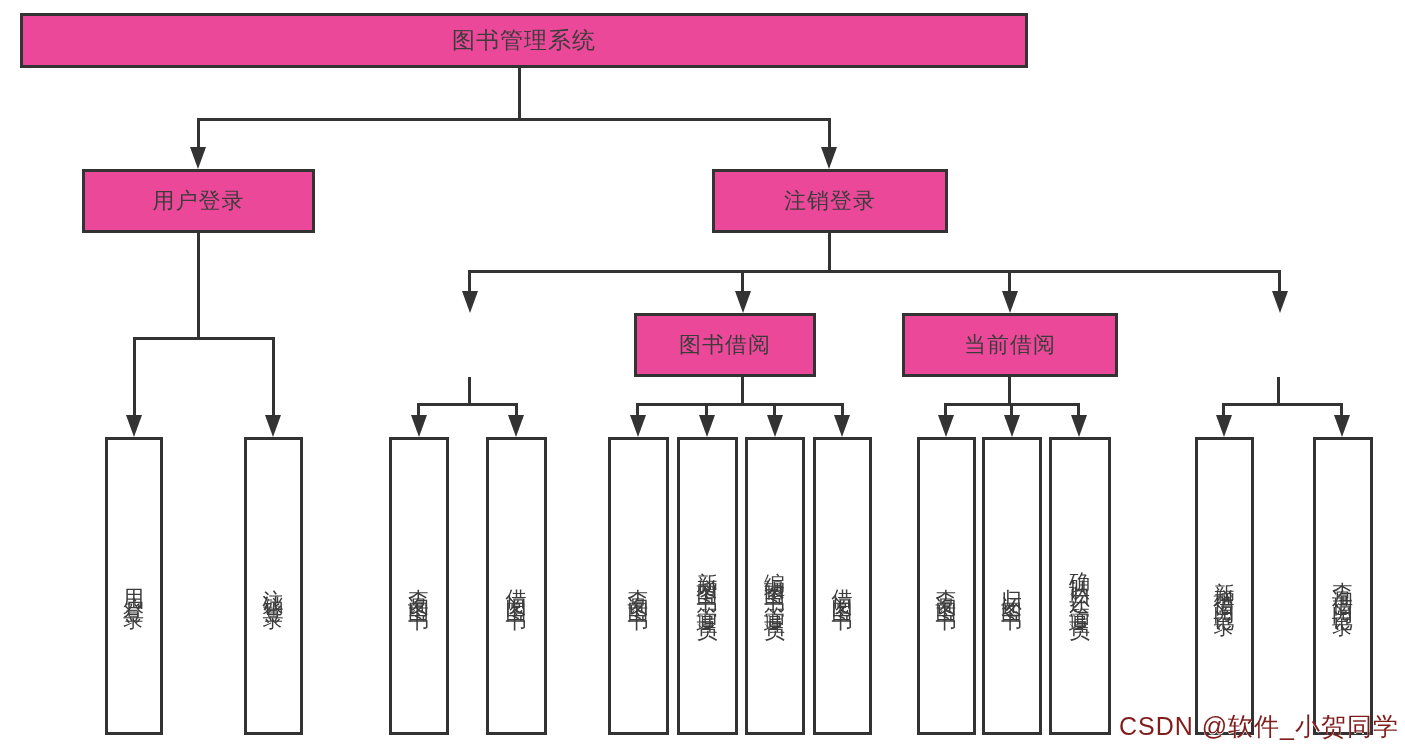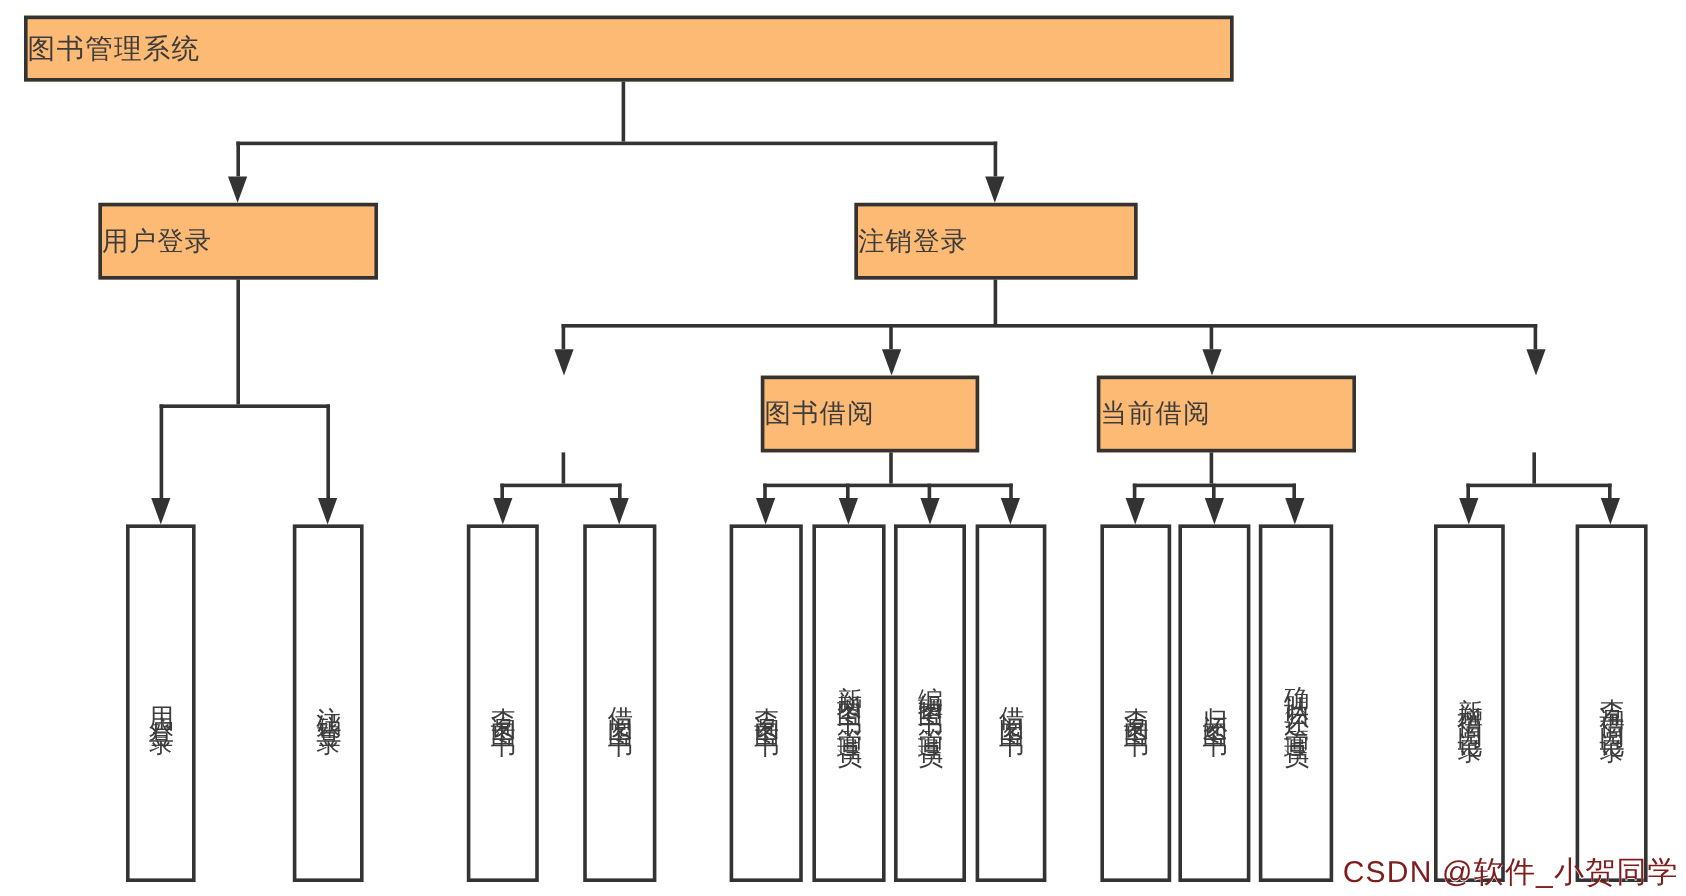--- a/index.html
+++ b/index.html
@@ -4,22 +4,22 @@
 <style>
   html,body{margin:0;padding:0;background:#ffffff;}
   body{font-family:"Liberation Sans","DejaVu Sans",sans-serif;}
   #stage{position:relative;width:1405px;height:747px;background:#ffffff;overflow:hidden;}
 
   
   .node{
     position:absolute;
     box-sizing:border-box;
     border:3px solid #333333;
-    background:#fdba74;
-    display:flex;align-items:center;justify-content:flex-start;
+    background:#ec4899;
+    display:flex;align-items:center;justify-content:center;
     color:#3c3c3c;
   }
   .node.h-label{font-size:22px;letter-spacing:1px;line-height:1;}
   .node.root-label{font-size:23px;letter-spacing:1px;}
   .leaf{position:absolute;box-sizing:border-box;border:3px solid #333333;background:#ffffff;
     display:flex;align-items:center;justify-content:center;color:#3c3c3c;}
   .leaf .vtext{
     writing-mode:vertical-rl;
     text-orientation:mixed;
     font-size:21px;
@@ -58,21 +58,21 @@
 
   <div class="node h-label" style="left:712px;top:169px;width:236px;height:64px;">
     <span>注销登录</span>
   </div>
 
 
   <div class="node h-label" style="left:634px;top:313px;width:182px;height:64px;">
     <span>图书借阅</span>
   </div>
 
-  <div class="node h-label" style="left:902px;top:313px;width:216px;height:64px;margin-left:12px;">
+  <div class="node h-label" style="left:902px;top:313px;width:216px;height:64px;">
     <span>当前借阅</span>
   </div>
 
 
   <div class="leaf" style="left:105px;top:437px;width:58px;height:298px;">
     <span class="vtext">用户登录</span>
   </div>
   <div class="leaf" style="left:244px;top:437px;width:59px;height:298px;">
     <span class="vtext">注销登录</span>
   </div>

